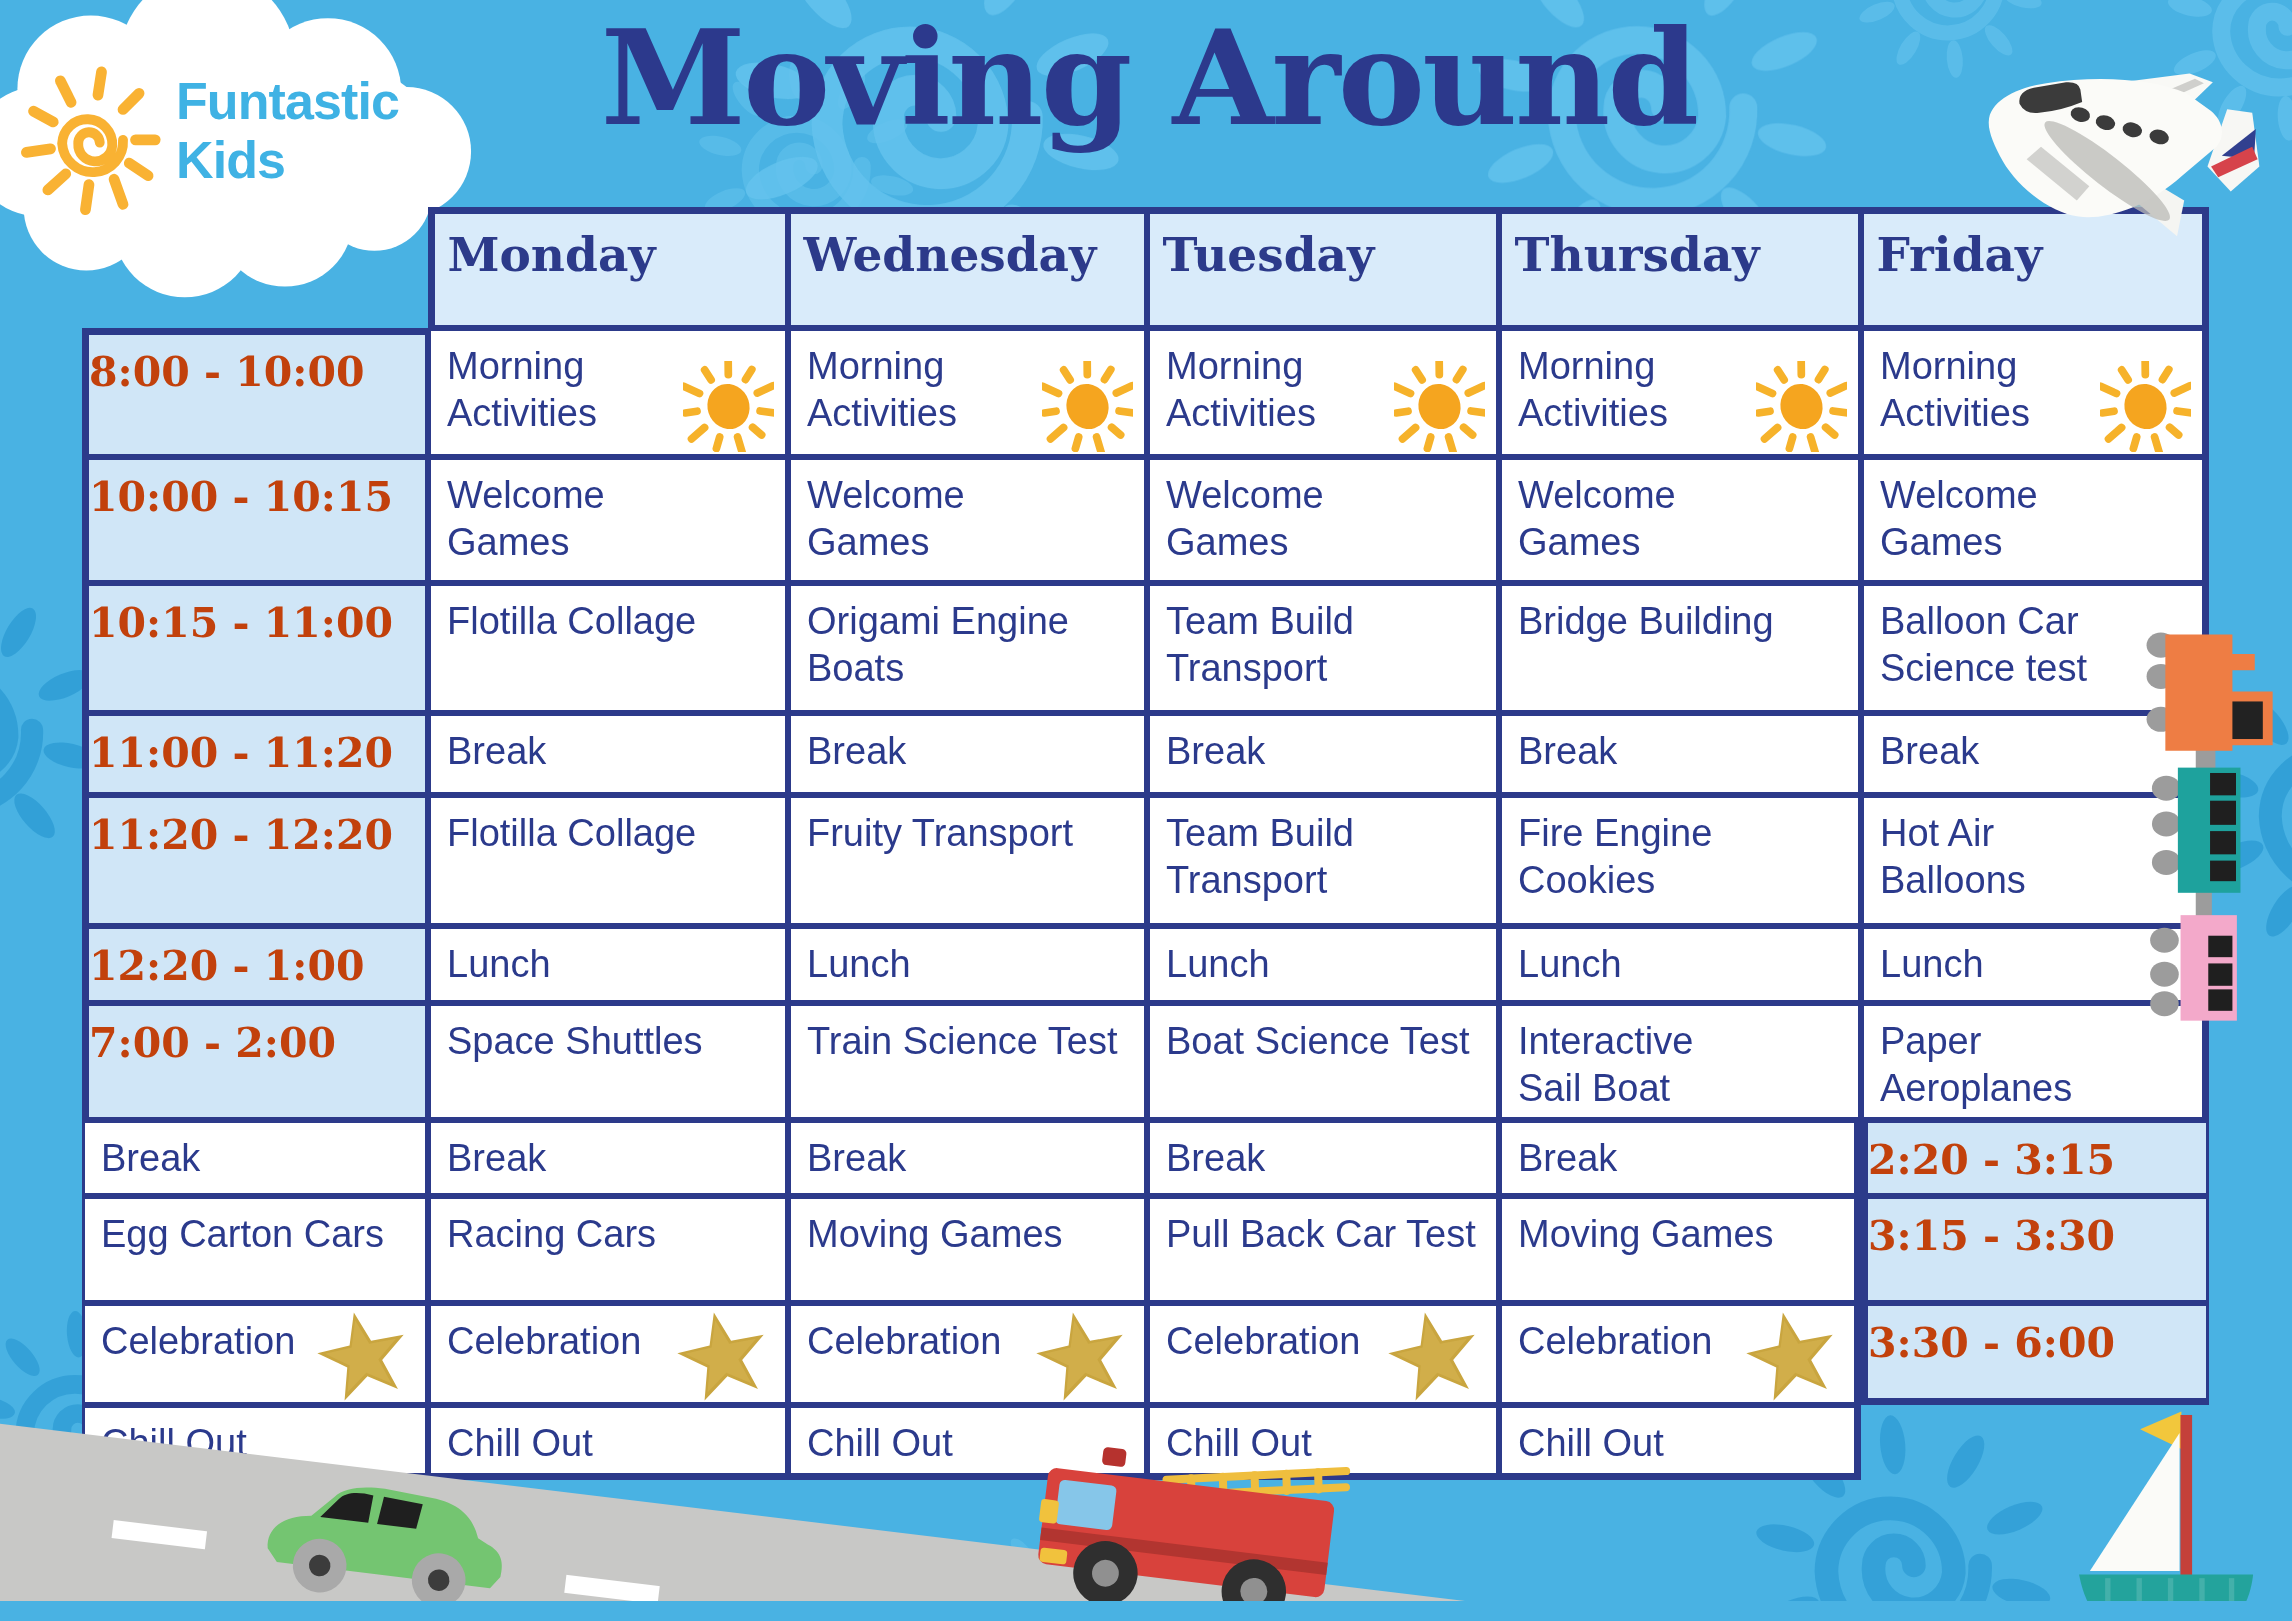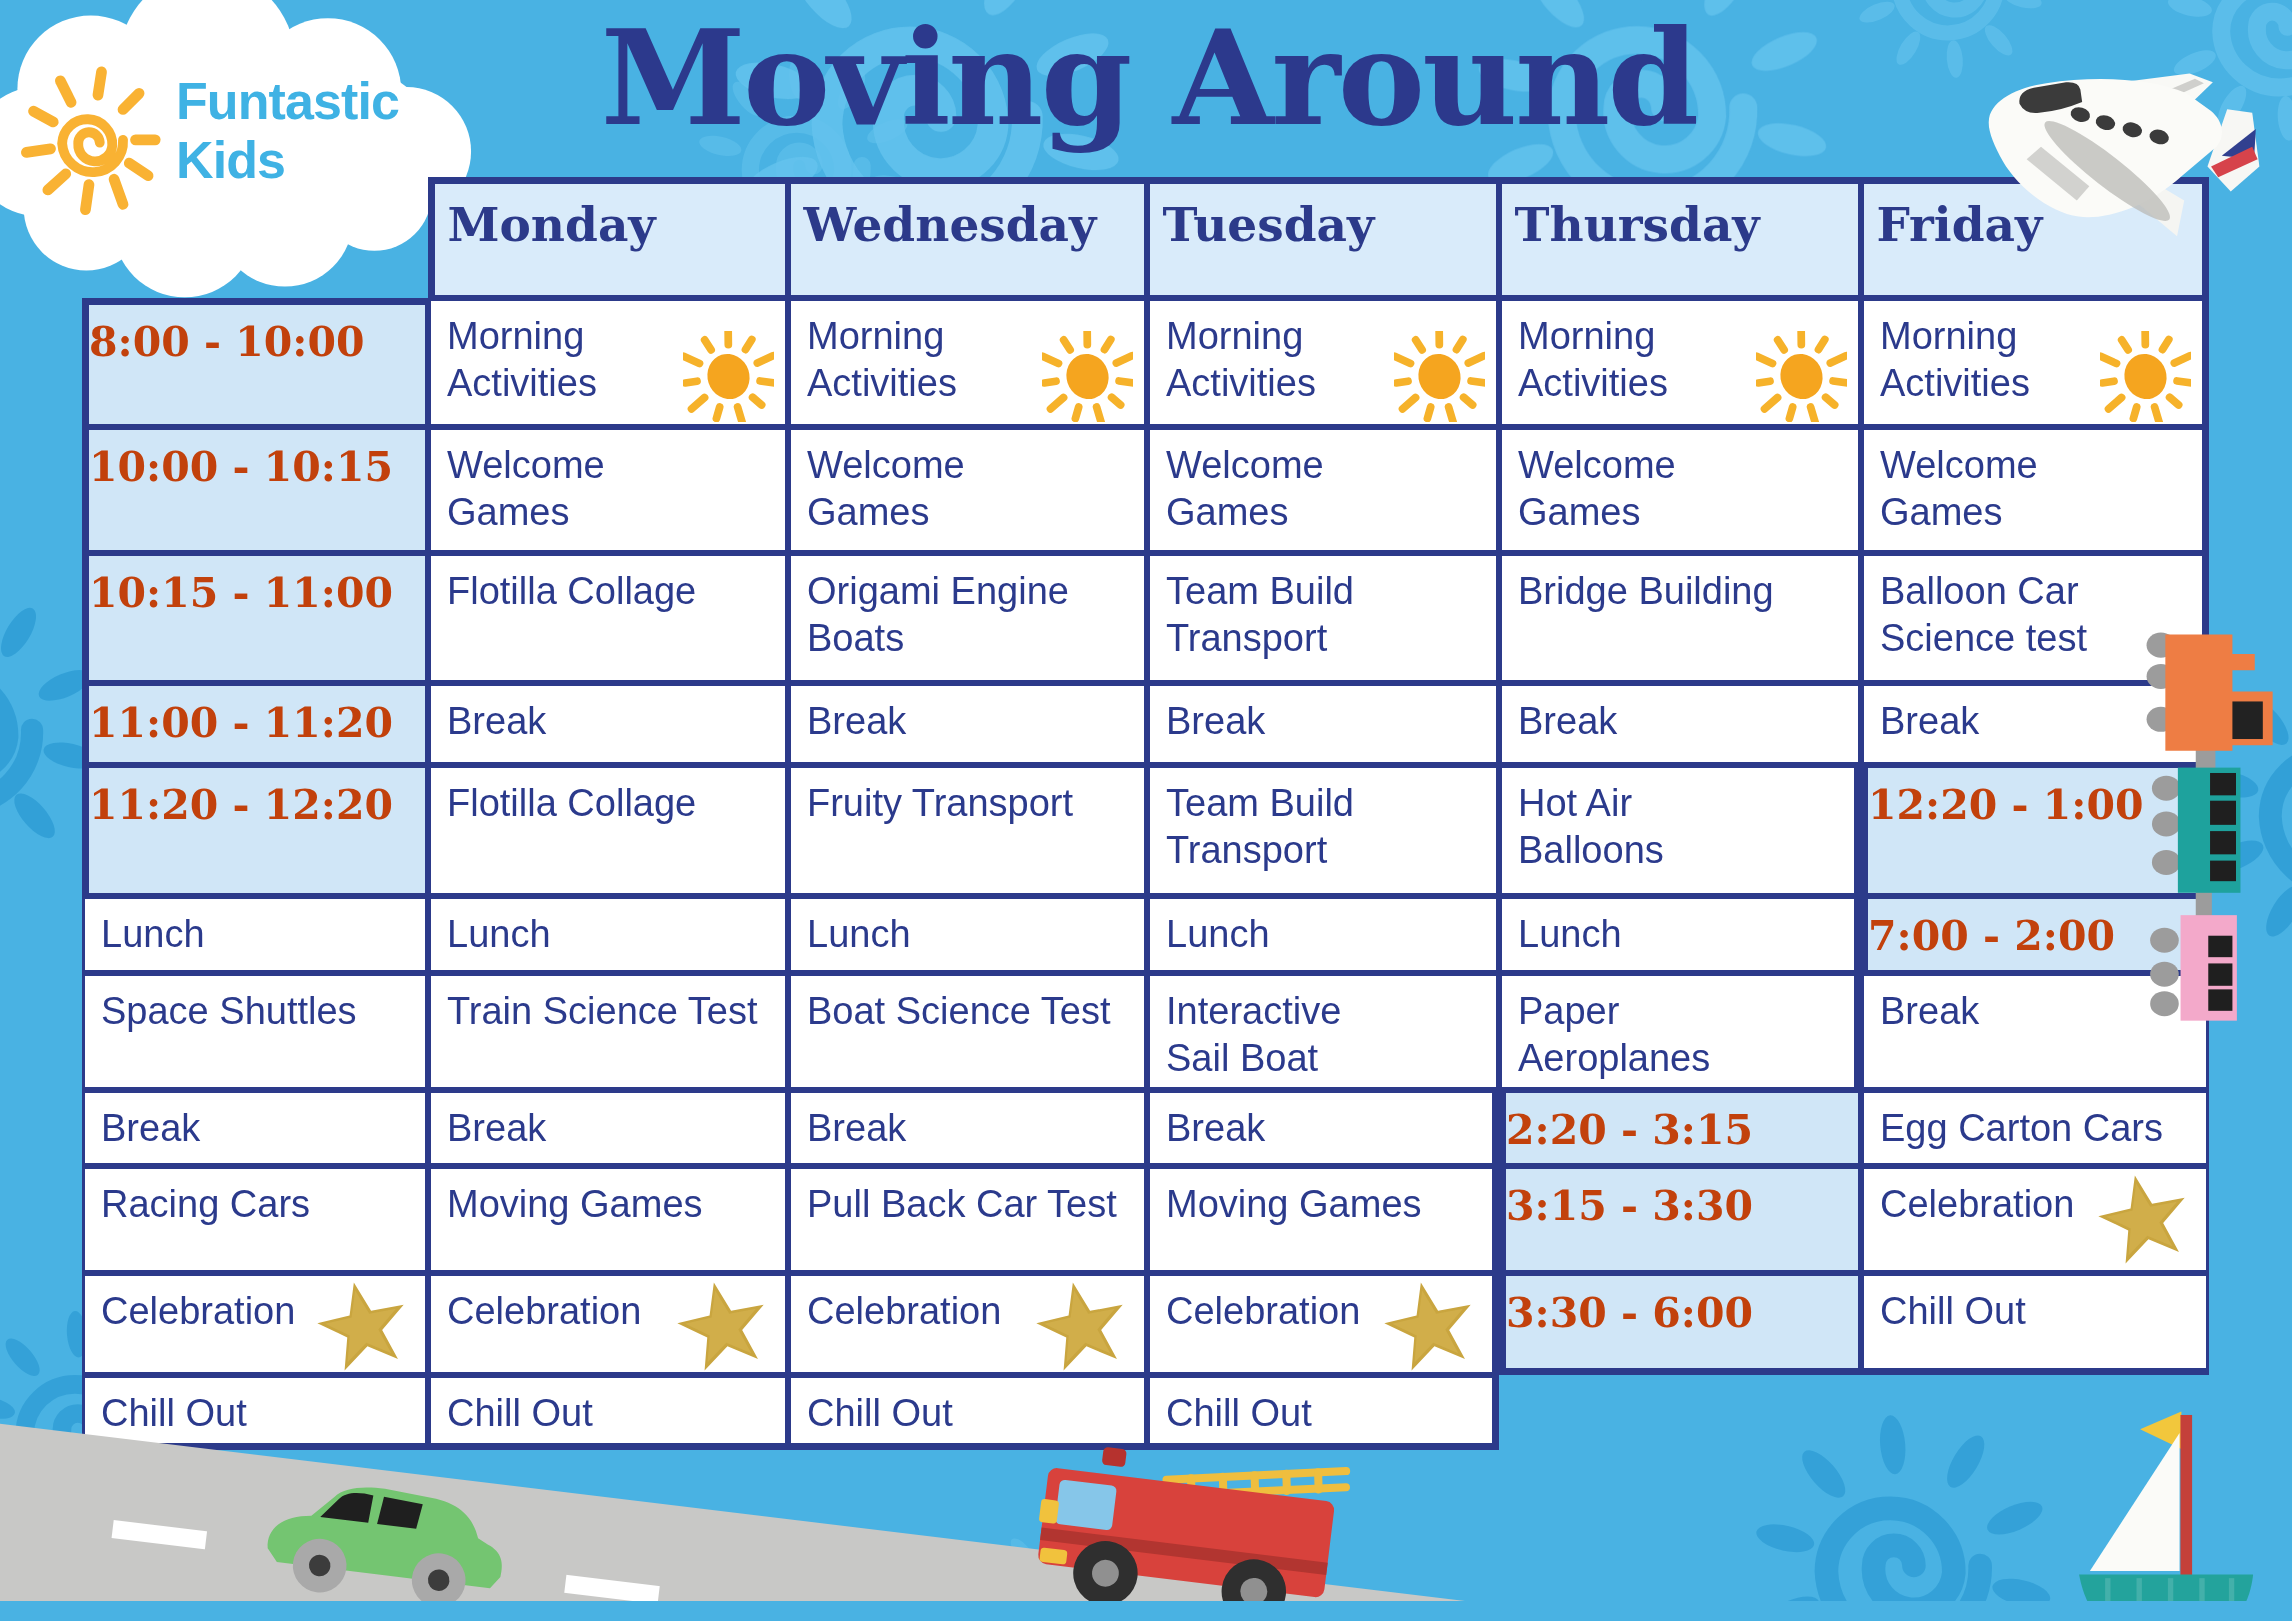--- a/index.html
+++ b/index.html
@@ -213,21 +213,21 @@
         <line x1="6" y1="-50" x2="10" y2="-76"></line>
         <line x1="34" y1="-34" x2="52" y2="-52"></line>
       </g>
     </g>
   </svg>
   <div class="logo-line logo-1">Funtastic</div>
   <div class="logo-line logo-2">Kids</div>
 
   <div class="title">Moving Around</div>
 
-  <div class="grid" style="grid-template-columns: 346px 360px 359px 352px 362px 348px; grid-template-rows: 121px 129px 126px 130px 82px 131px 77px 117px 76px 107px 102px 75px;">
+  <div class="grid" style="grid-template-columns: 346px 360px 359px 352px 362px 348px; grid-template-rows: 121px 129px 126px 130px 82px 131px 77px 117px 76px 107px 102px 75px; margin-top: 30px;">
       <div class="cell corner"></div>
       <div class="cell th bt8 bl8">Monday</div>
       <div class="cell th bt8">Wednesday</div>
       <div class="cell th bt8">Tuesday</div>
       <div class="cell th bt8">Thursday</div>
       <div class="cell th bt8 br8">Friday</div>
       <div class="cell time bl8 bt8">8:00 - 10:00</div>
       <div class="cell act"><span class="act-text">Morning
 Activities</span><svg class="cell-sun" viewBox="0 0 100 100">
     <ellipse cx="50" cy="50" rx="23" ry="25" fill="#f5a51f" transform="rotate(-18 50 50)"></ellipse>
@@ -327,20 +327,22 @@
       <div class="cell act"><span class="act-text">Break</span></div>
       <div class="cell act"><span class="act-text">Break</span></div>
       <div class="cell act"><span class="act-text">Break</span></div>
       <div class="cell act"><span class="act-text">Break</span></div>
       <div class="cell act br8"><span class="act-text">Break</span></div>
       <div class="cell time bl8">11:20 - 12:20</div>
       <div class="cell act"><span class="act-text">Flotilla Collage</span></div>
       <div class="cell act"><span class="act-text">Fruity Transport</span></div>
       <div class="cell act"><span class="act-text">Team Build
 Transport</span></div>
+      <div class="cell act"><span class="act-text">Fire Engine
+Cookies</span></div>
       <div class="cell act br8"><span class="act-text">Hot Air
 Balloons</span></div>
       <div class="cell time bl8">12:20 - 1:00</div>
       <div class="cell act"><span class="act-text">Lunch</span></div>
       <div class="cell act"><span class="act-text">Lunch</span></div>
       <div class="cell act"><span class="act-text">Lunch</span></div>
       <div class="cell act"><span class="act-text">Lunch</span></div>
       <div class="cell act br8"><span class="act-text">Lunch</span></div>
       <div class="cell time bl8">7:00 - 2:00</div>
       <div class="cell act"><span class="act-text">Space Shuttles</span></div>

